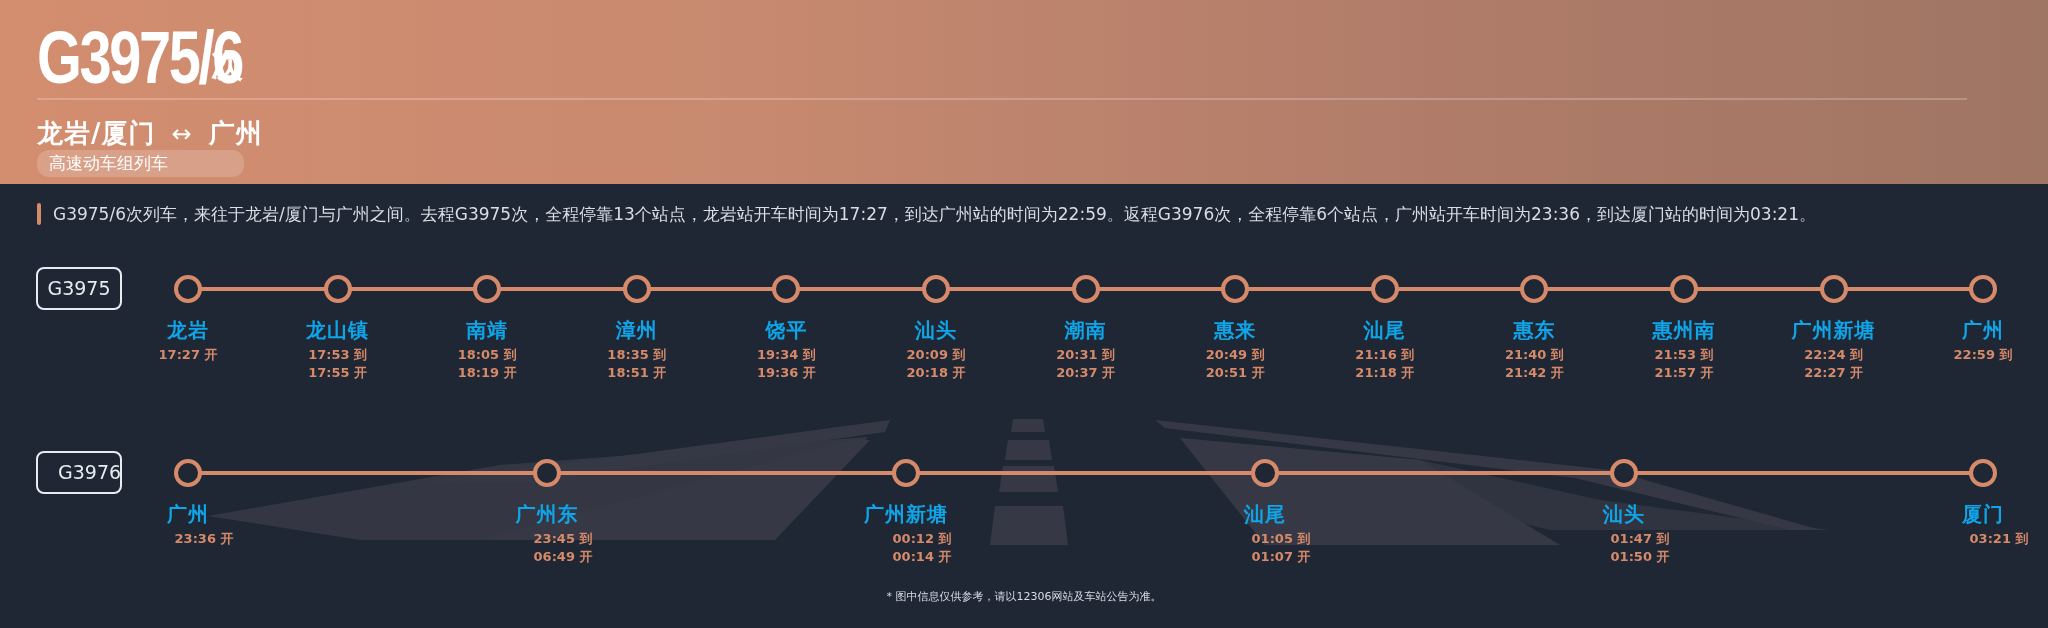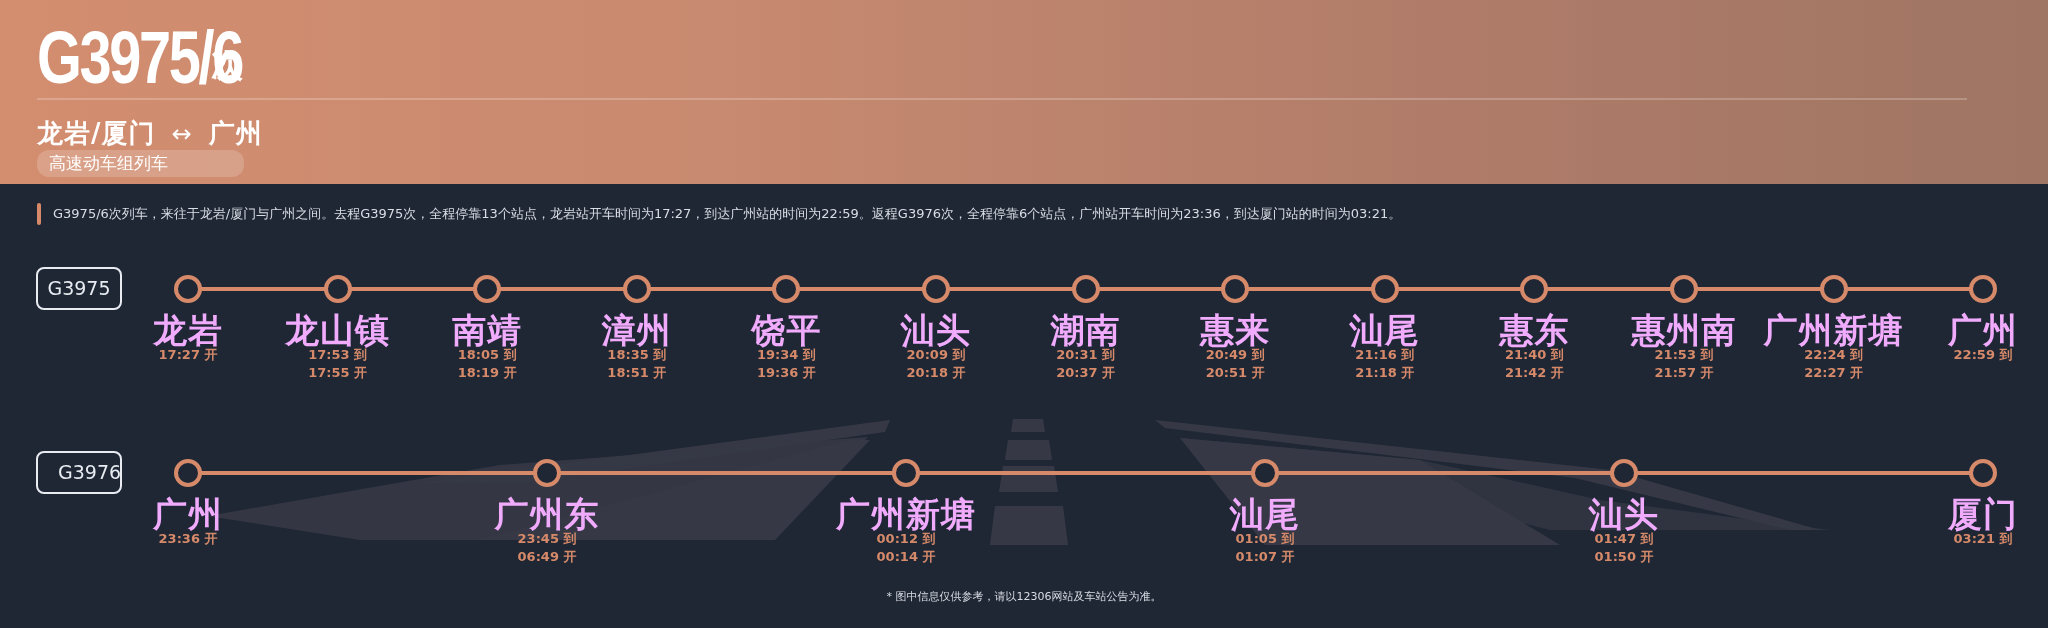--- a/index.html
+++ b/index.html
@@ -30,21 +30,21 @@
   .type-tag {
     position: absolute; left: 37px; top: 150px; width: 207px; height: 27px;
     background: rgba(255,255,255,0.18); border-radius: 12px;
     font-size: 17px; line-height: 27px; padding-left: 12px; color: #fff;
   }
 
   .desc {
     position: absolute; left: 37px; top: 203px; height: 22px; display: flex; align-items: center;
   }
   .desc-bar { width: 4px; height: 22px; background: #d68a69; border-radius: 2px; margin-right: 12px; }
-  .desc-text { font-size: 13px; color: #d9dde4; white-space: nowrap; }
+  .desc-text { font-size: 17px; color: #d9dde4; white-space: nowrap; }
 
   
   .road-bg { position: absolute; left: 0; top: 0; width: 2048px; height: 628px; pointer-events: none; }
 
   .badge {
     position: absolute; width: 86px; height: 43px; border: 2px solid #e8ecf1; border-radius: 8px;
     font-size: 19px; line-height: 39px; text-align: center; color: #e8ecf1;
     background: #1f2735;
   }
   .badge.b1 { left: 36px; top: 267px; }
@@ -52,30 +52,30 @@
 
   .line { position: absolute; height: 4px; background: #d68a69; }
   .line.l1 { left: 188px; width: 1795px; top: 287px; }
   .line.l2 { left: 188px; width: 1795px; top: 471px; }
 
   .station { position: absolute; width: 180px; margin-left: -90px; text-align: center; }
   .node {
     position: absolute; left: 76px; width: 28px; height: 28px; border-radius: 50%;
     border: 4px solid #d68a69; background: #1f2735;
   }
-  .st-name { font-size: 34px; font-weight: 700; color: #f0abfc; letter-spacing: 1px; white-space: nowrap; }
+  .st-name { font-size: 20px; font-weight: 700; color: #0ea5e9; letter-spacing: 1px; white-space: nowrap; }
   .st-time { font-size: 13px; font-weight: 700; color: #d68a69; line-height: 18px; white-space: nowrap; }
 
   .row1 .node { top: -14px; }
   .row1 .st-name { position: absolute; top: 24px; left: 0; width: 180px; line-height: 34px; }
   .row1 .times { position: absolute; top: 57px; left: 0; width: 180px; }
 
   .row2 .node { top: -14px; }
   .row2 .st-name { position: absolute; top: 24px; left: 0; width: 180px; line-height: 34px; }
-  .row2 .times { position: absolute; top: 57px; left: 0; width: 180px; }
+  .row2 .times { position: absolute; top: 57px; left: 16px; width: 180px; }
 
   .footnote {
     position: absolute; left: 0; top: 589px; width: 2048px; text-align: center;
     font-size: 11px; color: #d9dde4;
   }
 </style>
 </head>
 <body>
 
 <div class="header">

